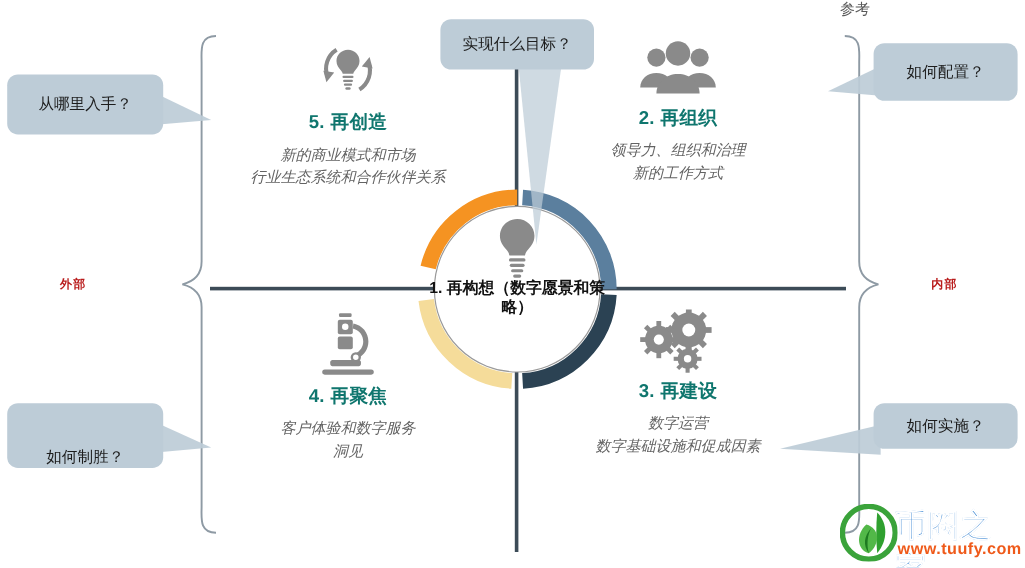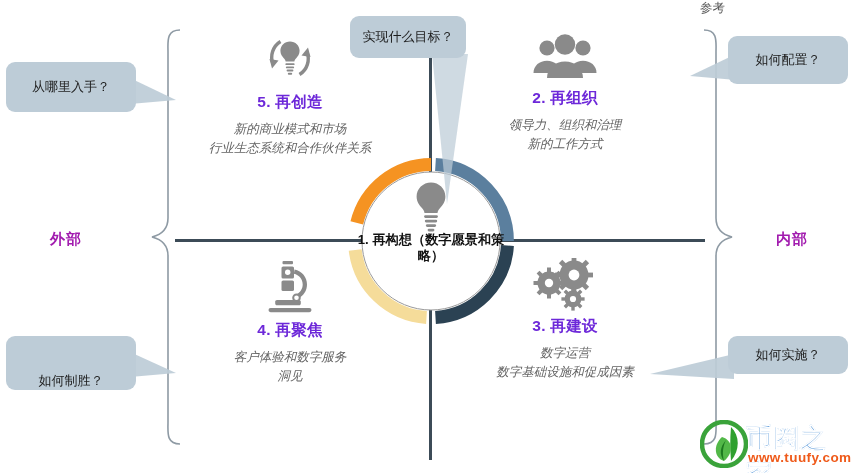--- a/index.html
+++ b/index.html
@@ -41,21 +41,21 @@
     text-align: center;
   }
   .quad .q-icon {
     display: block;
     margin: 0 auto 4px auto;
     line-height: 0;
   }
   .quad .q-title {
     font-weight: bold;
     font-size: 15.5px;
-    color: #6d28d9;
+    color: #0f766e;
     letter-spacing: 0.3px;
     margin-bottom: 7px;
     white-space: nowrap;
   }
   .quad .q-line {
     font-size: 12.5px;
     color: #636363;
     line-height: 19px;
     font-style: italic;
   }
@@ -106,30 +106,30 @@
     justify-content: center;
     z-index: 8;
   }
   .bubble-tail {
     position: absolute;
     z-index: 7;
     line-height: 0;
   }
   #bubble-left-top   { left: 6px;   top: 62px;  width: 130px; height: 50px; }
   #bubble-left-bottom{ left: 6px;   top: 336px; width: 130px; height: 54px; align-items: flex-end; }
-  #bubble-top-center { left: 350px; top: 16px;  width: 116px; height: 42px; }
+  #bubble-top-center { left: 367px; top: 16px;  width: 128px; height: 42px; }
   #bubble-right-top  { left: 728px; top: 36px;  width: 120px; height: 48px; }
   #bubble-right-bottom{left: 728px; top: 336px; width: 120px; height: 38px; }
 
   
   .side-label {
     position: absolute;
     font-weight: bold;
-    font-size: 15px;
-    color: #a21caf;
+    font-size: 10px;
+    color: #b91c1c;
     letter-spacing: 1px;
   }
   #label-outer { left: 50px;  top: 230px; }
   #label-inner { left: 776px; top: 230px; }
   .brace { position: absolute; line-height: 0; }
   #brace-left  { left: 150px; top: 28px; }
   #brace-right { left: 700px; top: 28px; }
 
   
   #note-ref {

